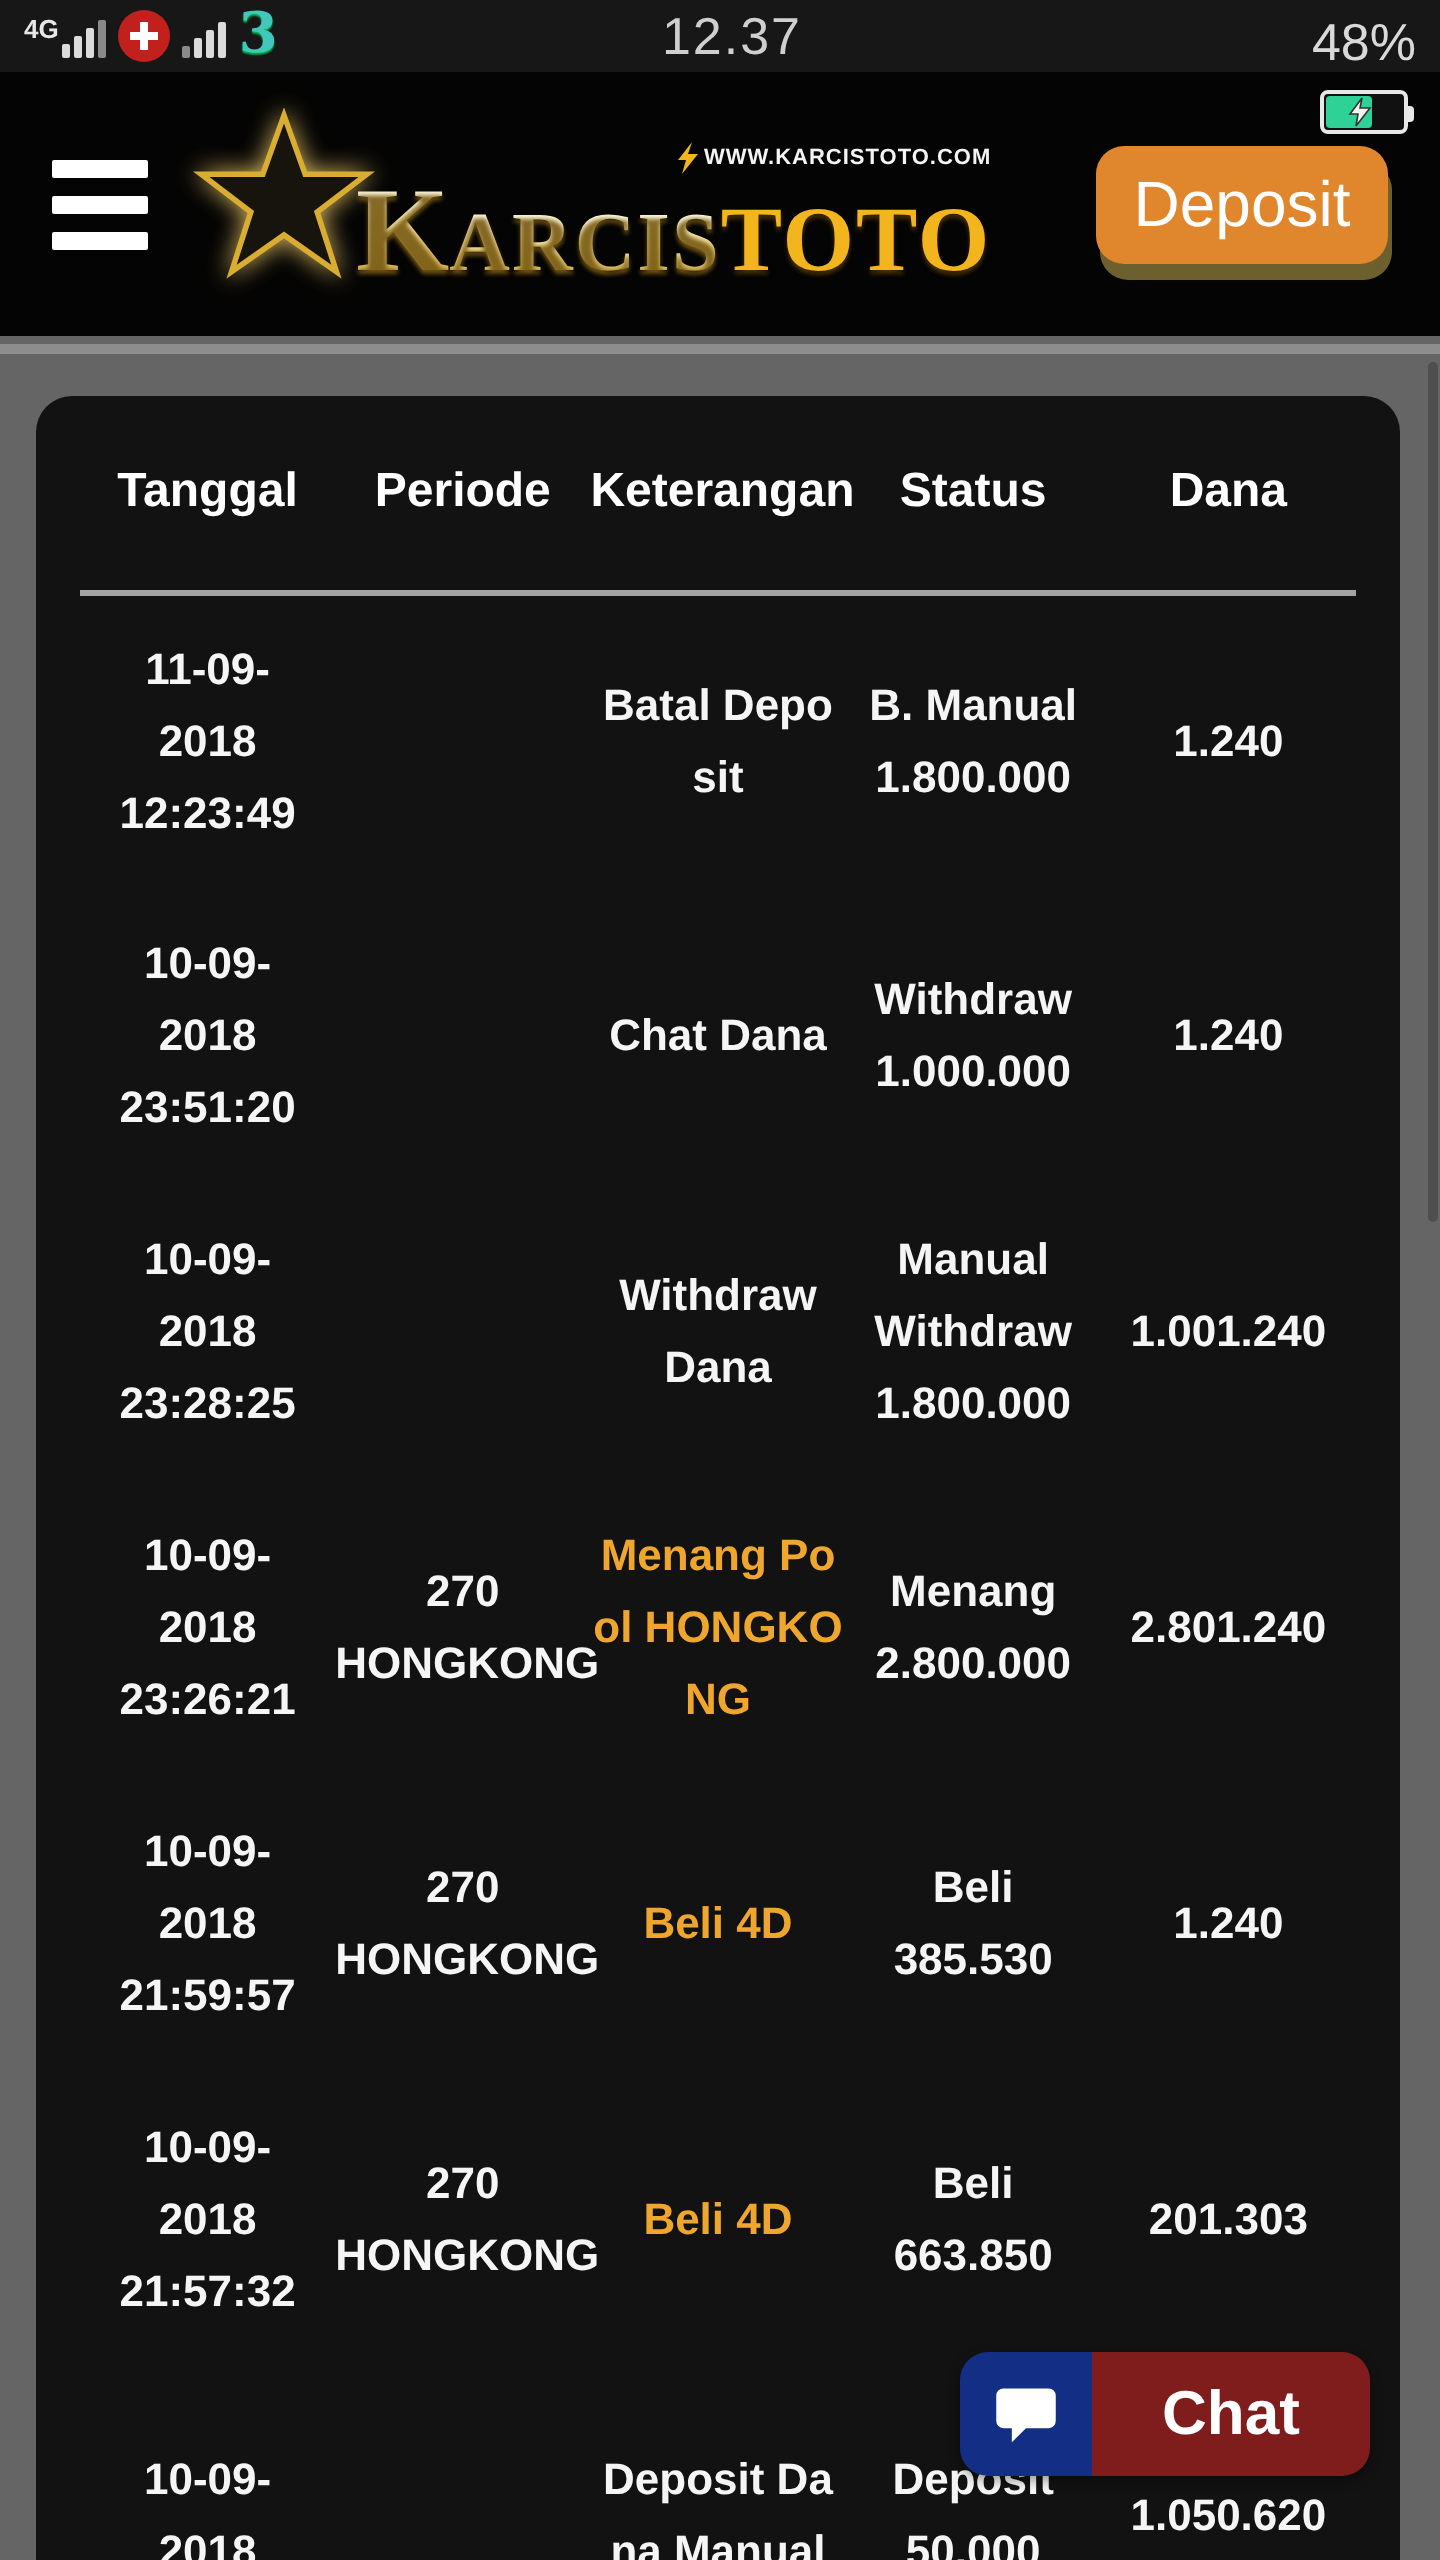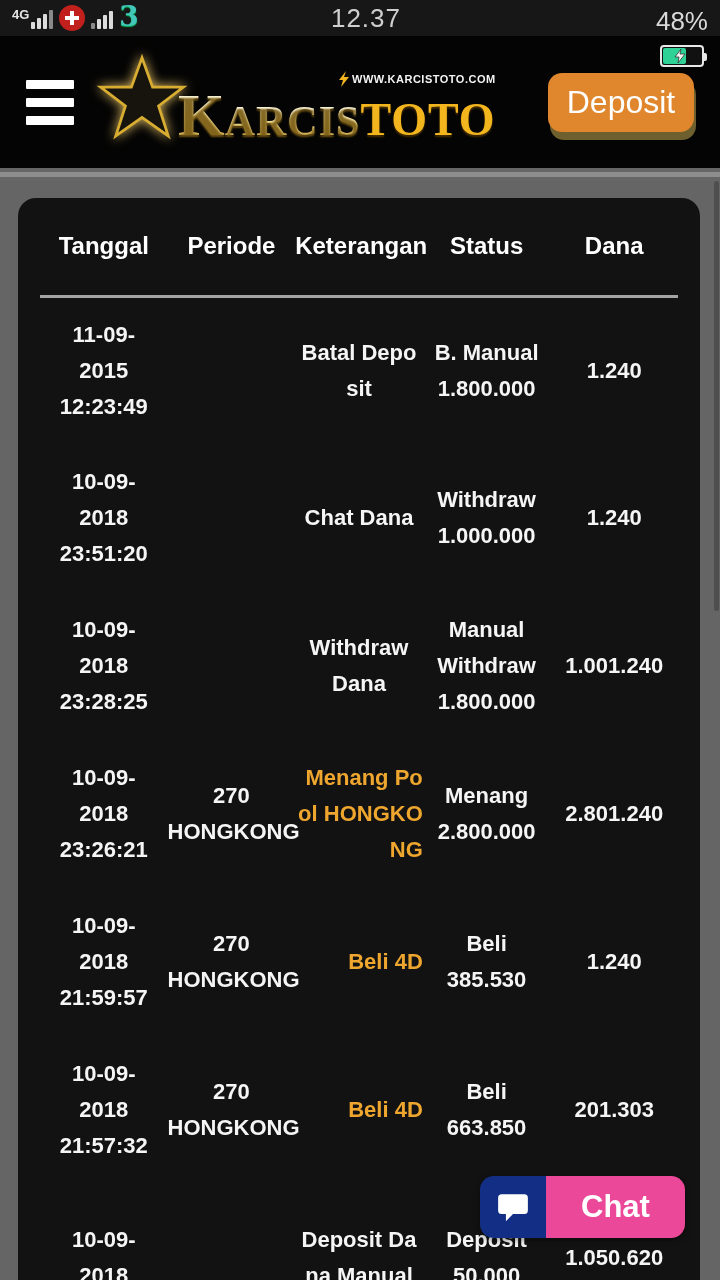--- a/index.html
+++ b/index.html
@@ -61,30 +61,30 @@
   .content { position:absolute; top:172px; left:0; right:0; bottom:0; background:#656565; }
   .content-topline { height:5px; background:#8d8d8d; }
   .card { position:absolute; left:18px; top:26px; width:682px; bottom:-20px;
           background:#121212; border-radius:18px 18px 0 0; }
   .history-table { width:638px; margin:0 22px; border-collapse:collapse; table-layout:fixed; }
   .history-table th { height:98px; color:#fff; font-size:24px; font-weight:bold;
                       border-bottom:3px solid #a3a3a3; text-align:center; vertical-align:middle; }
   .history-table td { height:148px; color:#f5f5f5; font-size:22px; font-weight:bold;
                       line-height:36px; text-align:center; vertical-align:middle;
                       white-space:pre-line; }
-  .history-table td.gold { color:#efa62f;text-align:right; }
+  .history-table td.gold { color:#efa62f; }
   .scroll-thumb { position:absolute; right:1px; top:9px; width:5px; height:430px;
                   background:#4e4e4e; border-radius:3px; }
 
   
   .chat-btn { position:fixed; right:35px; bottom:42px; width:205px; height:62px;
               border-radius:14px; overflow:hidden; display:flex; cursor:pointer;
               box-shadow:0 2px 6px rgba(0,0,0,.4); }
   .chat-icon-wrap { width:66px; background:#132f85; display:flex; align-items:center; justify-content:center; }
-  .chat-label-wrap { flex:1; background:#ec4899; display:flex; align-items:center; justify-content:center;
+  .chat-label-wrap { flex:1; background:#7f1d1d; display:flex; align-items:center; justify-content:center;
                      color:#fff; font-size:31px; font-weight:bold; }
 </style>
 </head>
 <body>
 
 <div class="status-bar">
   <div class="sb-left">
     <div class="net-group">
       <span class="net-label">4G</span>
       <span class="bars">
@@ -158,21 +158,21 @@
           <th>Tanggal</th>
           <th>Periode</th>
           <th>Keterangan</th>
           <th>Status</th>
           <th>Dana</th>
         </tr>
       </thead>
       <tbody>
   <tr>
     <td>11-09-
-2015
+2018
 12:23:49</td>
     <td></td>
     <td>Batal Depo
 sit</td>
     <td>B. Manual
 1.800.000</td>
     <td>1.240</td>
   </tr>
 
   <tr>

